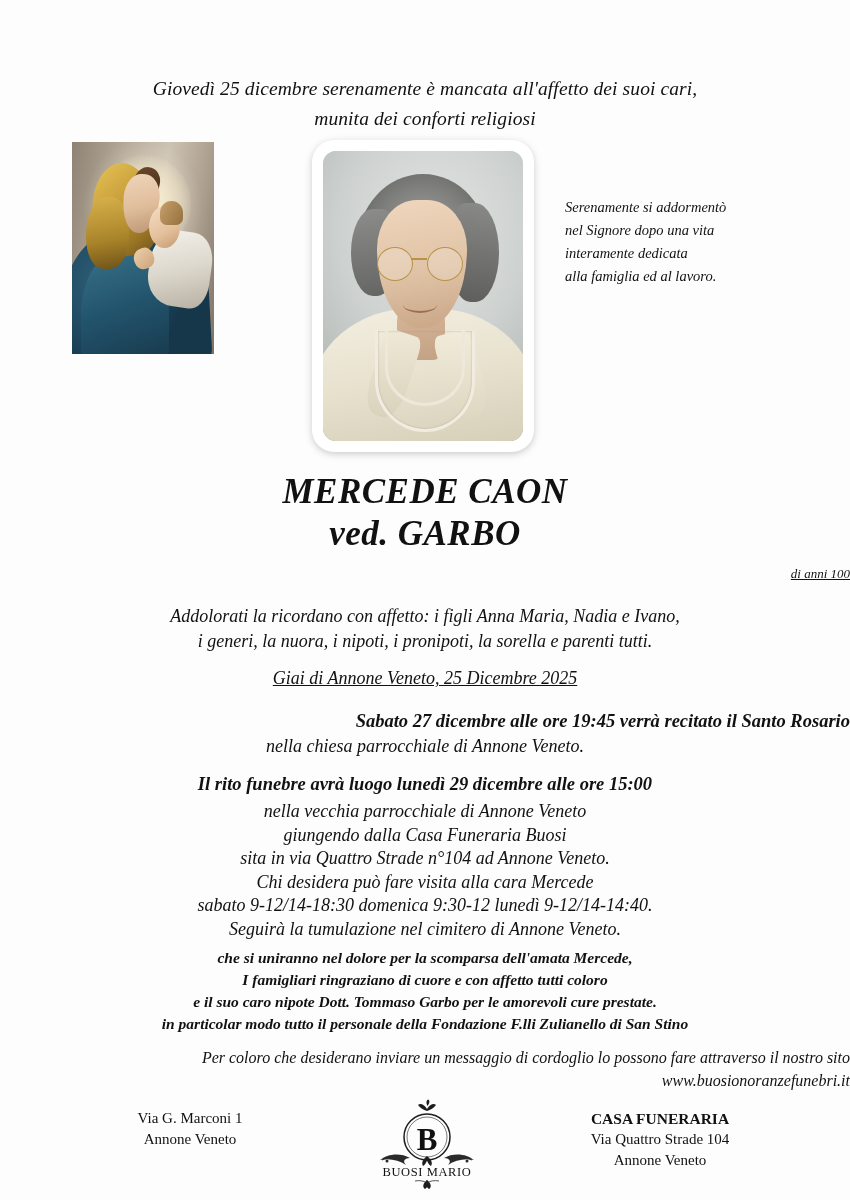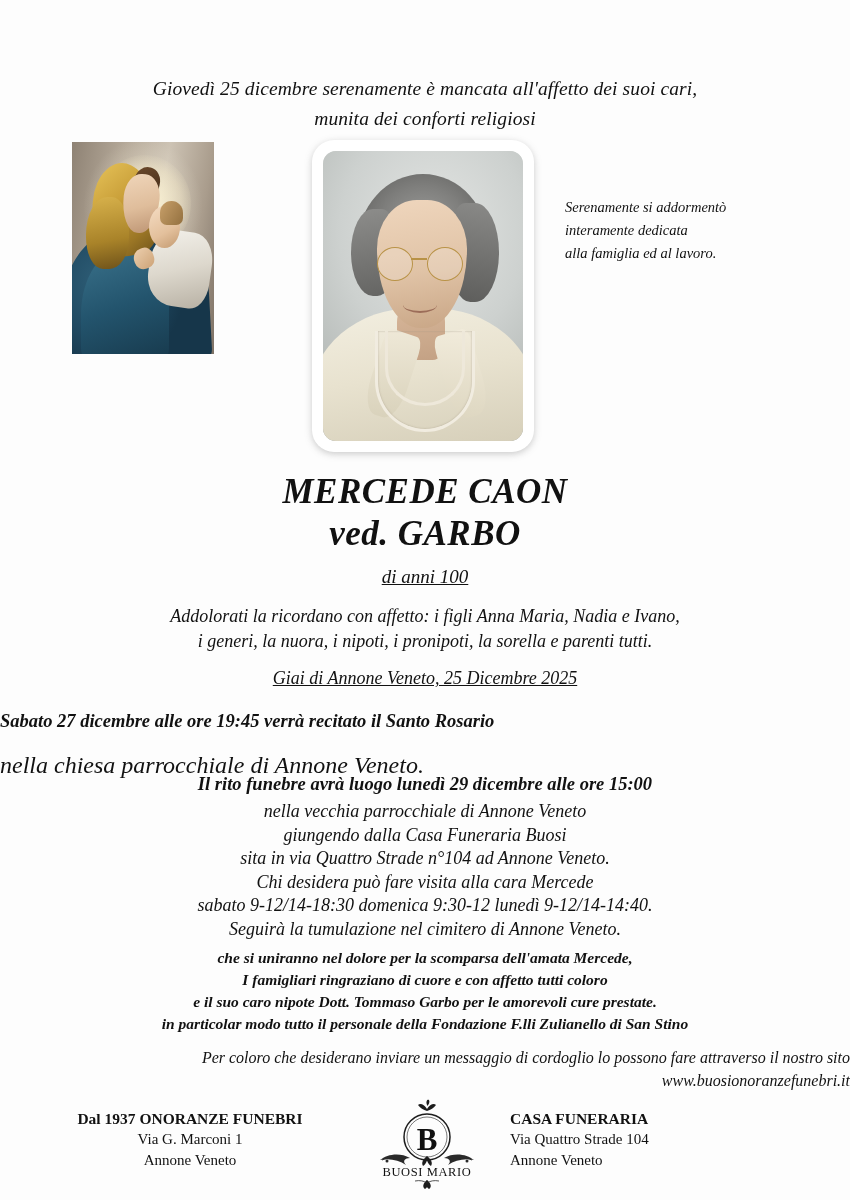--- a/index.html
+++ b/index.html
@@ -317,23 +317,23 @@
     text-align: center;
     font-style: italic;
     font-weight: bold;
     font-size: 35px;
     letter-spacing: .5px;
   }
   .age {
     position: absolute;
     left: 0; right: 0;
     top: 566px;
-    text-align: center;
-    font-style: italic;
-    font-size: 19px;
+    text-align: right;
+    font-style: italic;
+    font-size: 13px;
     text-decoration: underline;
   }
 
   
   .family {
     position: absolute;
     left: 0; right: 0;
     top: 604px;
     text-align: center;
     font-style: italic;
@@ -348,33 +348,32 @@
     font-style: italic;
     font-size: 18px;
   }
   .place span { text-decoration: underline; }
 
   
   .rosary-h {
     position: absolute;
     left: 0; right: 0;
     top: 711px;
-    text-align: left;
+    text-align: right;
     font-style: italic;
     font-weight: bold;
     font-size: 18.5px;
   }
   .rosary-s {
     position: absolute;
     left: 0; right: 0;
     top: 736px;
-    text-align: left;
-    font-style: italic;
-    font-size: 24px;
-    margin-top: 16px;
+    text-align: center;
+    font-style: italic;
+    font-size: 18px;
   }
 
   
   .rite-h {
     position: absolute;
     left: 0; right: 0;
     top: 774px;
     text-align: center;
     font-style: italic;
     font-weight: bold;
@@ -421,20 +420,21 @@
     width: 300px;
     text-align: center;
     font-size: 15px;
     line-height: 21px;
   }
   .footer-right {
     position: absolute;
     left: 510px;
     top: 1108px;
     width: 300px;
+    text-align: center;
     font-size: 15px;
     line-height: 21px;
   }
   .f-title { font-weight: bold; font-size: 15.5px; }
 
   
   .logo {
     position: absolute;
     left: 367px;
     top: 1098px;
@@ -485,20 +485,21 @@
       <div class="p-glass r"></div>
       <div class="p-bridge"></div>
       <div class="p-mouth"></div>
       <div class="p-pearls"></div>
       <div class="p-pearls2"></div>
     </div>
   </div>
 
   <div class="verse">
     <div>Serenamente si addormentò</div>
+    <div>nel Signore dopo una vita</div>
     <div>interamente dedicata</div>
     <div>alla famiglia ed al lavoro.</div>
   </div>
 
   <div class="name1">MERCEDE  CAON</div>
   <div class="name2">ved.  GARBO</div>
   <div class="age">di anni 100</div>
 
   <div class="family">
     <div>Addolorati la ricordano con affetto: i figli Anna Maria, Nadia e Ivano,</div>
@@ -528,21 +529,20 @@
     <div>e il suo caro nipote Dott. Tommaso Garbo per le amorevoli cure prestate.</div>
     <div>in particolar modo tutto il personale della Fondazione F.lli Zulianello di San Stino</div>
   </div>
 
   <div class="site">
     <div>Per coloro che desiderano inviare un messaggio di cordoglio lo possono fare attraverso il nostro sito</div>
     <div>www.buosionoranzefunebri.it</div>
   </div>
 
   <div class="footer-left">
-    <div class="f-title">Dal 1937 ONORANZE FUNEBRI</div>
     <div>Via G. Marconi 1</div>
     <div>Annone Veneto</div>
   </div>
 
   <div class="logo">
     <svg viewBox="0 0 240 184" xmlns="http://www.w3.org/2000/svg">
 
       <circle cx="120" cy="78" r="46" fill="none" stroke="#1d1d1d" stroke-width="3"></circle>
       <circle cx="120" cy="78" r="40" fill="none" stroke="#1d1d1d" stroke-width="1.2"></circle>
 

